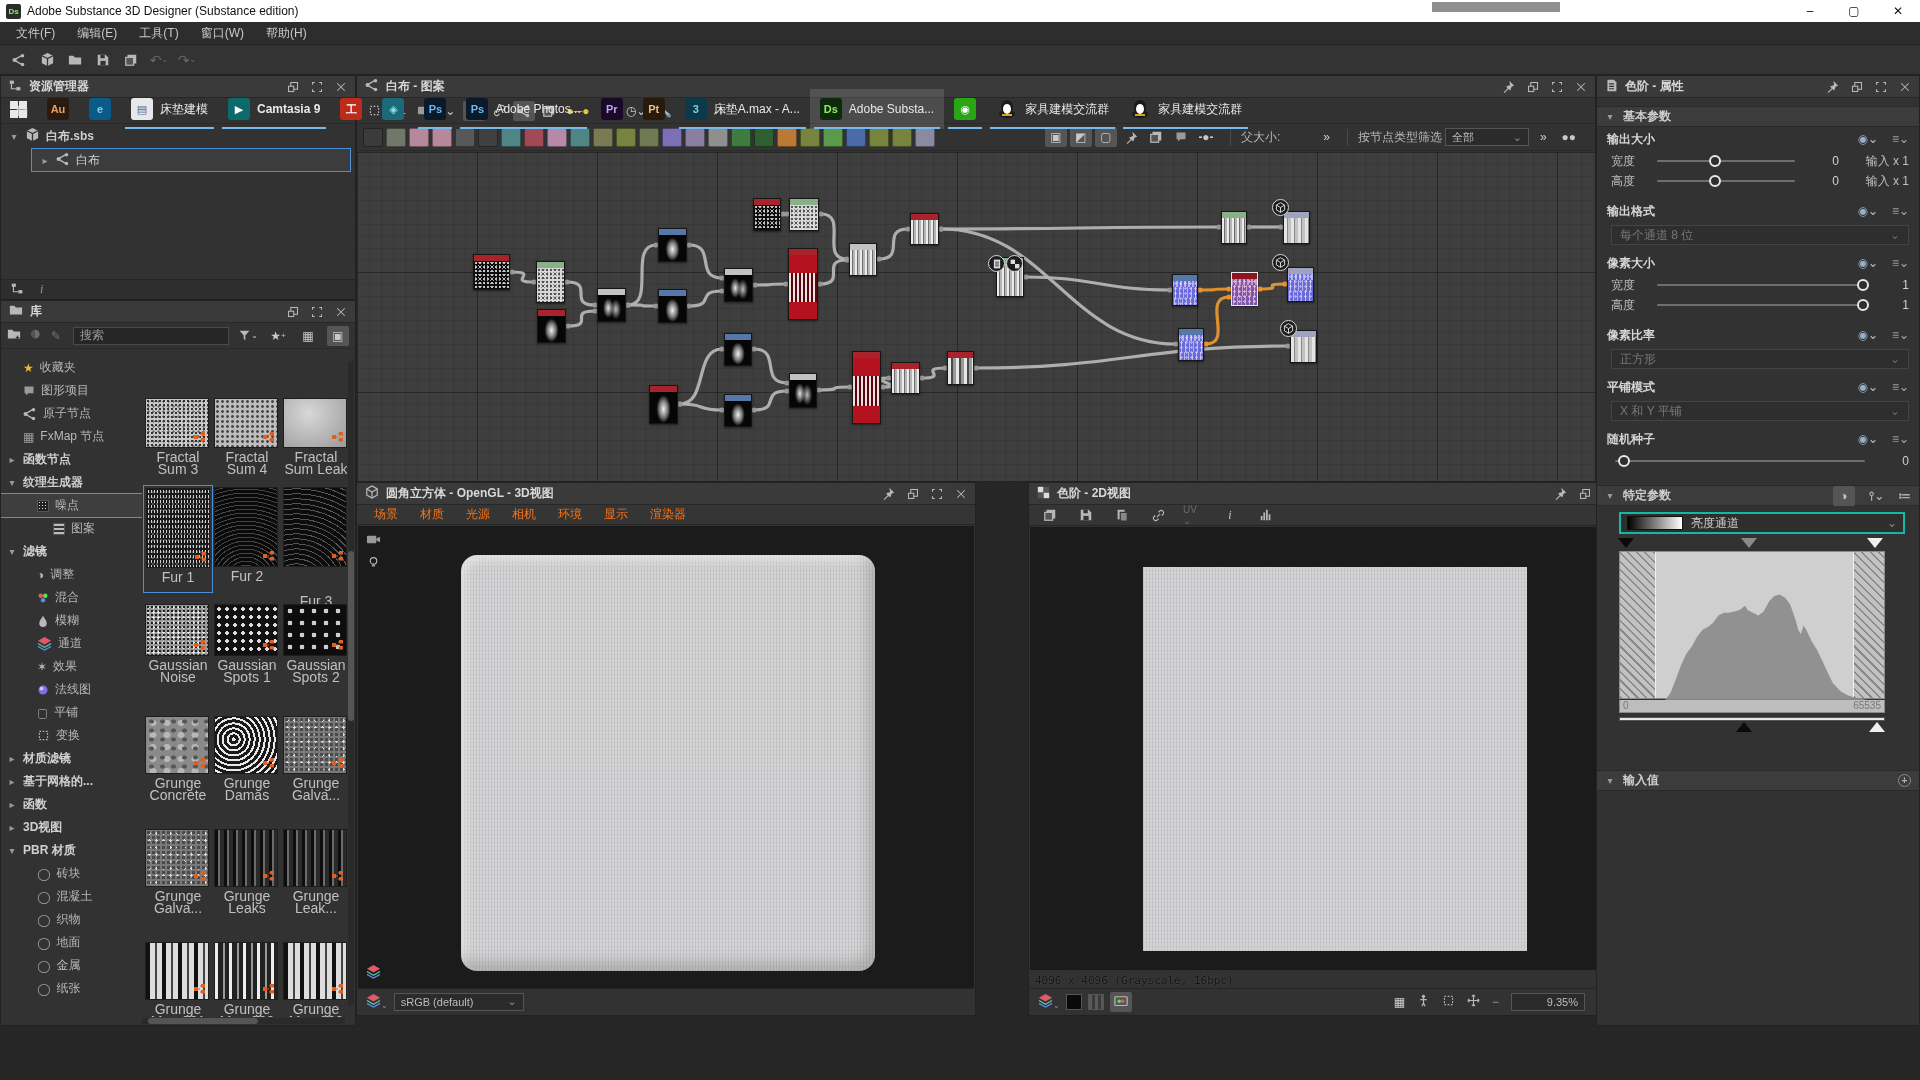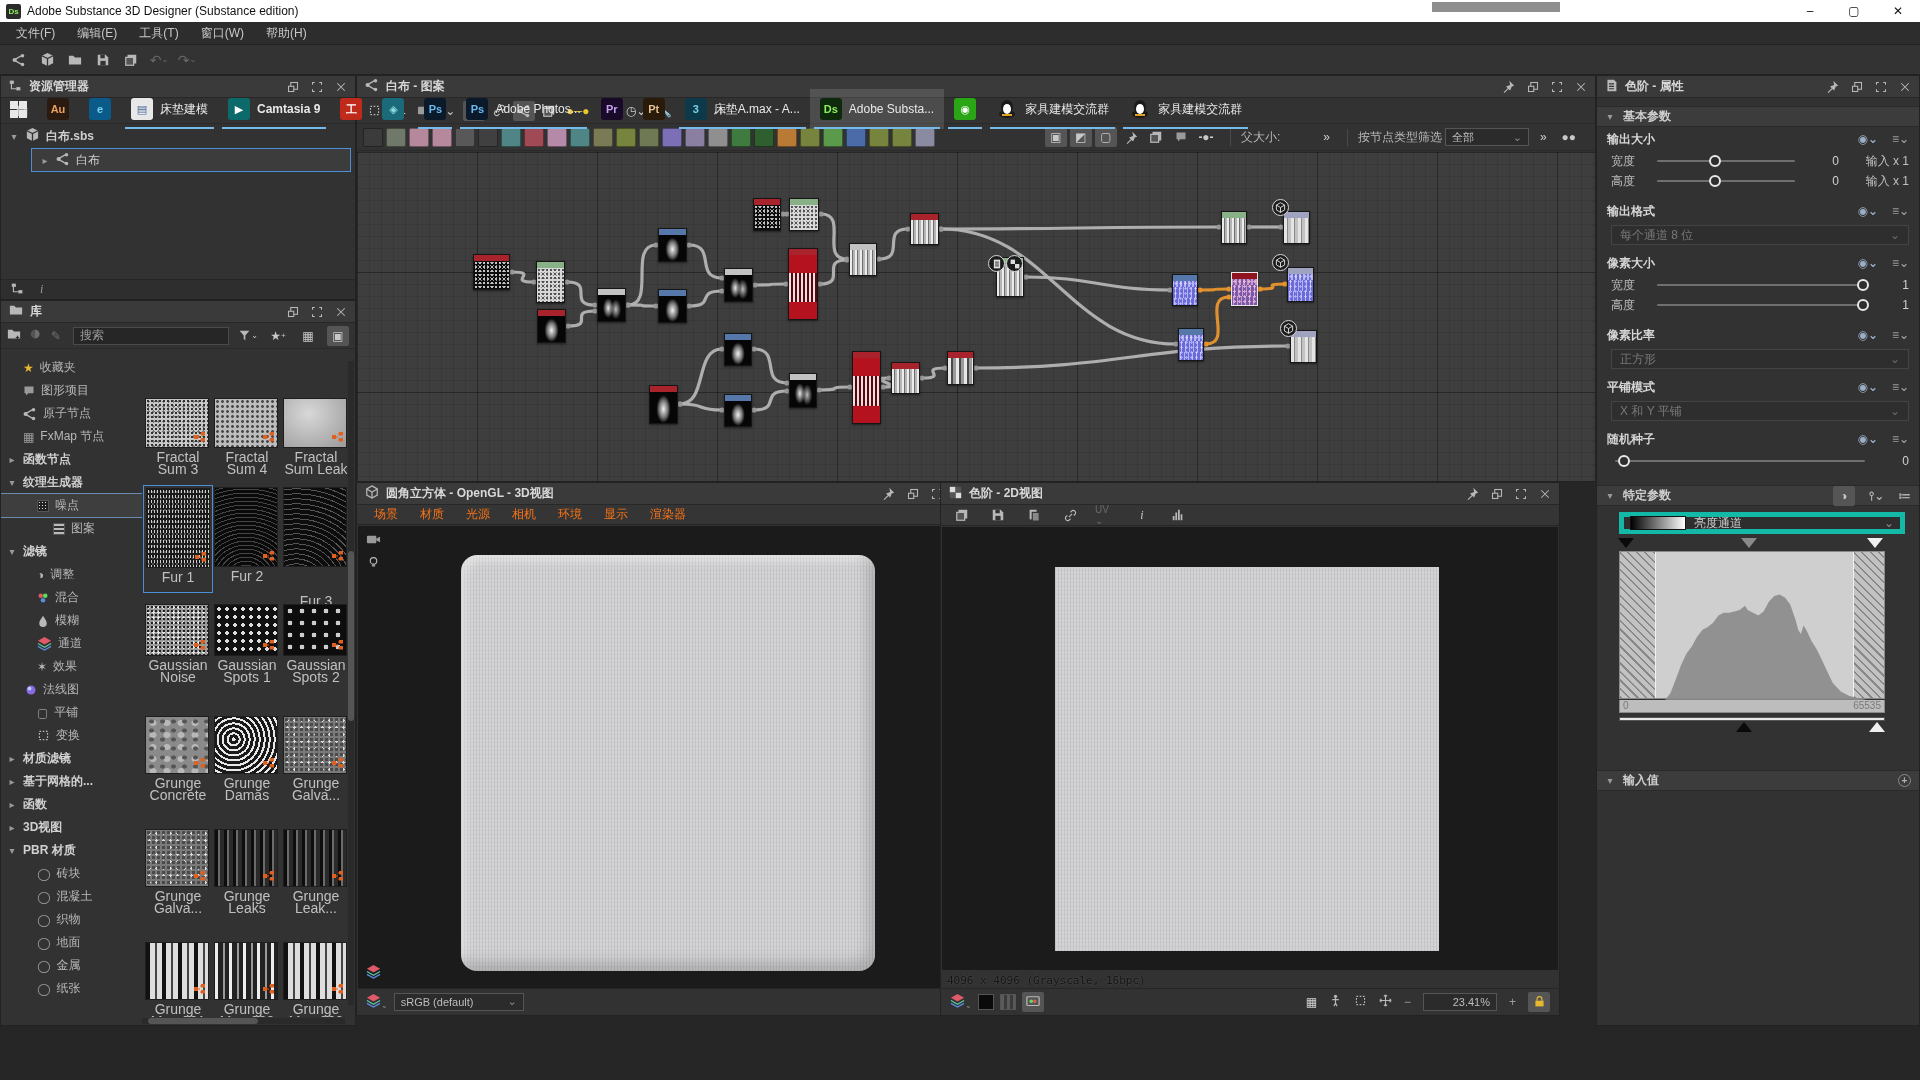--- a/index.html
+++ b/index.html
@@ -392,21 +392,21 @@
         </span>
         <span>通道</span>
       </div>
       <div class="cat" style="padding-left: 20px;">
         <span class="chev"></span>
         <span style="display: inline-flex;">
           <span style="color:#b8b8b8;">✶</span>
         </span>
         <span>效果</span>
       </div>
-      <div class="cat" style="padding-left: 8px;">
+      <div class="cat" style="padding-left: 20px;">
         <span class="chev"></span>
         <span style="display: inline-flex;">
           <svg xmlns="http://www.w3.org/2000/svg" width="12" height="12" viewBox="0 0 16 16" fill="none" stroke="#b8b8b8" stroke-width="1.4">
             <circle cx="8" cy="8" r="6" fill="#8a6ae0" stroke="none"></circle>
             <circle cx="6" cy="6" r="2.5" fill="#b8d0ff" stroke="none"></circle>
           </svg>
         </span>
         <span>法线图</span>
       </div>
       <div class="cat" style="padding-left: 20px;">
@@ -1185,21 +1185,21 @@
           <path d="M1 8l7 4 7-4" stroke="#5ac8a0"></path>
           <path d="M1 11l7 4 7-4" stroke="#5a8ce0"></path>
         </svg><span style="font-size:8px;color:#8a8a8a;">⌄</span></span>
     <span class="ddbox" style="width:130px;">
       <span>sRGB (default)</span>
       <span style="margin-left:auto;color:#8a8a8a;">⌄</span>
     </span>
   </div>
 </div>
 
-<div class="panel" id="view2d" style="left:940px;top:482px;width:620px;height:534px;">
+<div class="panel" id="view2d" style="left:1028px;top:482px;width:620px;height:534px;">
   <div class="phead">
     <span id="v2-hicon"><svg xmlns="http://www.w3.org/2000/svg" width="13" height="13" viewBox="0 0 16 16" fill="none" stroke="#b8b8b8" stroke-width="1.4">
           <rect x="1" y="1" width="7" height="7" fill="#ddd" stroke="none"></rect>
           <rect x="8" y="8" width="7" height="7" fill="#ddd" stroke="none"></rect>
           <rect x="8" y="1" width="7" height="7" fill="#555" stroke="none"></rect>
           <rect x="1" y="8" width="7" height="7" fill="#555" stroke="none"></rect>
         </svg></span>
     <span>色阶 - 2D视图</span>
     <span class="phico" id="v2-phico">
         <span>
@@ -1291,21 +1291,21 @@
             <path d="M8 5v6M4 7h8M6 15l2-4 2 4"></path>
           </svg></span>
       <span id="v2-fit"><svg xmlns="http://www.w3.org/2000/svg" width="13" height="13" viewBox="0 0 16 16" fill="none" stroke="#b8b8b8" stroke-width="1.4">
             <rect x="3" y="3" width="10" height="10" stroke-dasharray="2 2"></rect>
           </svg></span>
       <span id="v2-pan"><svg xmlns="http://www.w3.org/2000/svg" width="13" height="13" viewBox="0 0 16 16" fill="none" stroke="#b8b8b8" stroke-width="1.4">
             <path d="M8 1v14M1 8h14M8 1l-2 2M8 1l2 2M8 15l-2-2M8 15l2-2M1 8l2-2M1 8l2 2M15 8l-2-2M15 8l-2 2"></path>
           </svg></span>
       <span style="color:#9a9a9a;">−</span>
       <span class="ddbox" style="width:74px;justify-content:flex-end;">
-        <span>23.41%</span>
+        <span>9.35%</span>
       </span>
       <span style="color:#9a9a9a;">+</span>
       <span class="tbtn on" style="color:#e8b830;" id="v2-lock">
           <svg xmlns="http://www.w3.org/2000/svg" width="13" height="13" viewBox="0 0 16 16" fill="none" stroke="#b8b8b8" stroke-width="1.4">
             <rect x="3" y="7" width="10" height="7" fill="#e8b830" stroke="none"></rect>
             <path d="M5 7V5a3 3 0 0 1 6 0v2" stroke="#e8b830"></path>
           </svg>
         </span>
     </span>
   </div>
@@ -1445,21 +1445,21 @@
 
   <div class="sechead" style="margin-top:14px;">
     <span class="chev">▾</span>
       <span>特定参数</span>
     <span class="phico" style="gap:14px;">
       <span class="tbtn on">◑</span>
       <span>⫯⌄</span>
       <span>≔</span>
     </span>
   </div>
-  <div style="margin:6px 14px 0 22px;height:22px;background:#2e2e2e;border:5px solid #14b8a6;display:flex;align-items:center;gap:8px;padding:0 6px;">
+  <div style="margin:6px 14px 0 22px;height:22px;background:#2e2e2e;border:2px solid #14b8a6;display:flex;align-items:center;gap:8px;padding:0 6px;">
     <span style="width:56px;height:14px;background:linear-gradient(90deg,#000,#fff);border:1px solid #111;"></span>
     <span>亮度通道</span>
     <span style="margin-left:auto;color:#8a8a8a;">⌄</span>
   </div>
   <div id="histo" style="position:relative;margin:4px 14px 0 22px;height:206px;">
       <div style="position:absolute;left:0;top:0;width:266px;height:12px;">
         <span class="tri" style="left:-1px;border-left:8px solid transparent;border-right:8px solid transparent;border-top:10px solid #0a0a0a;"></span>
         <span class="tri" style="left:122.34px;border-left:8px solid transparent;border-right:8px solid transparent;border-top:10px solid #8a8a8a;"></span>
         <span class="tri" style="left:248.33999999999997px;border-left:8px solid transparent;border-right:8px solid transparent;border-top:10px solid #f0f0f0;"></span>
       </div>

